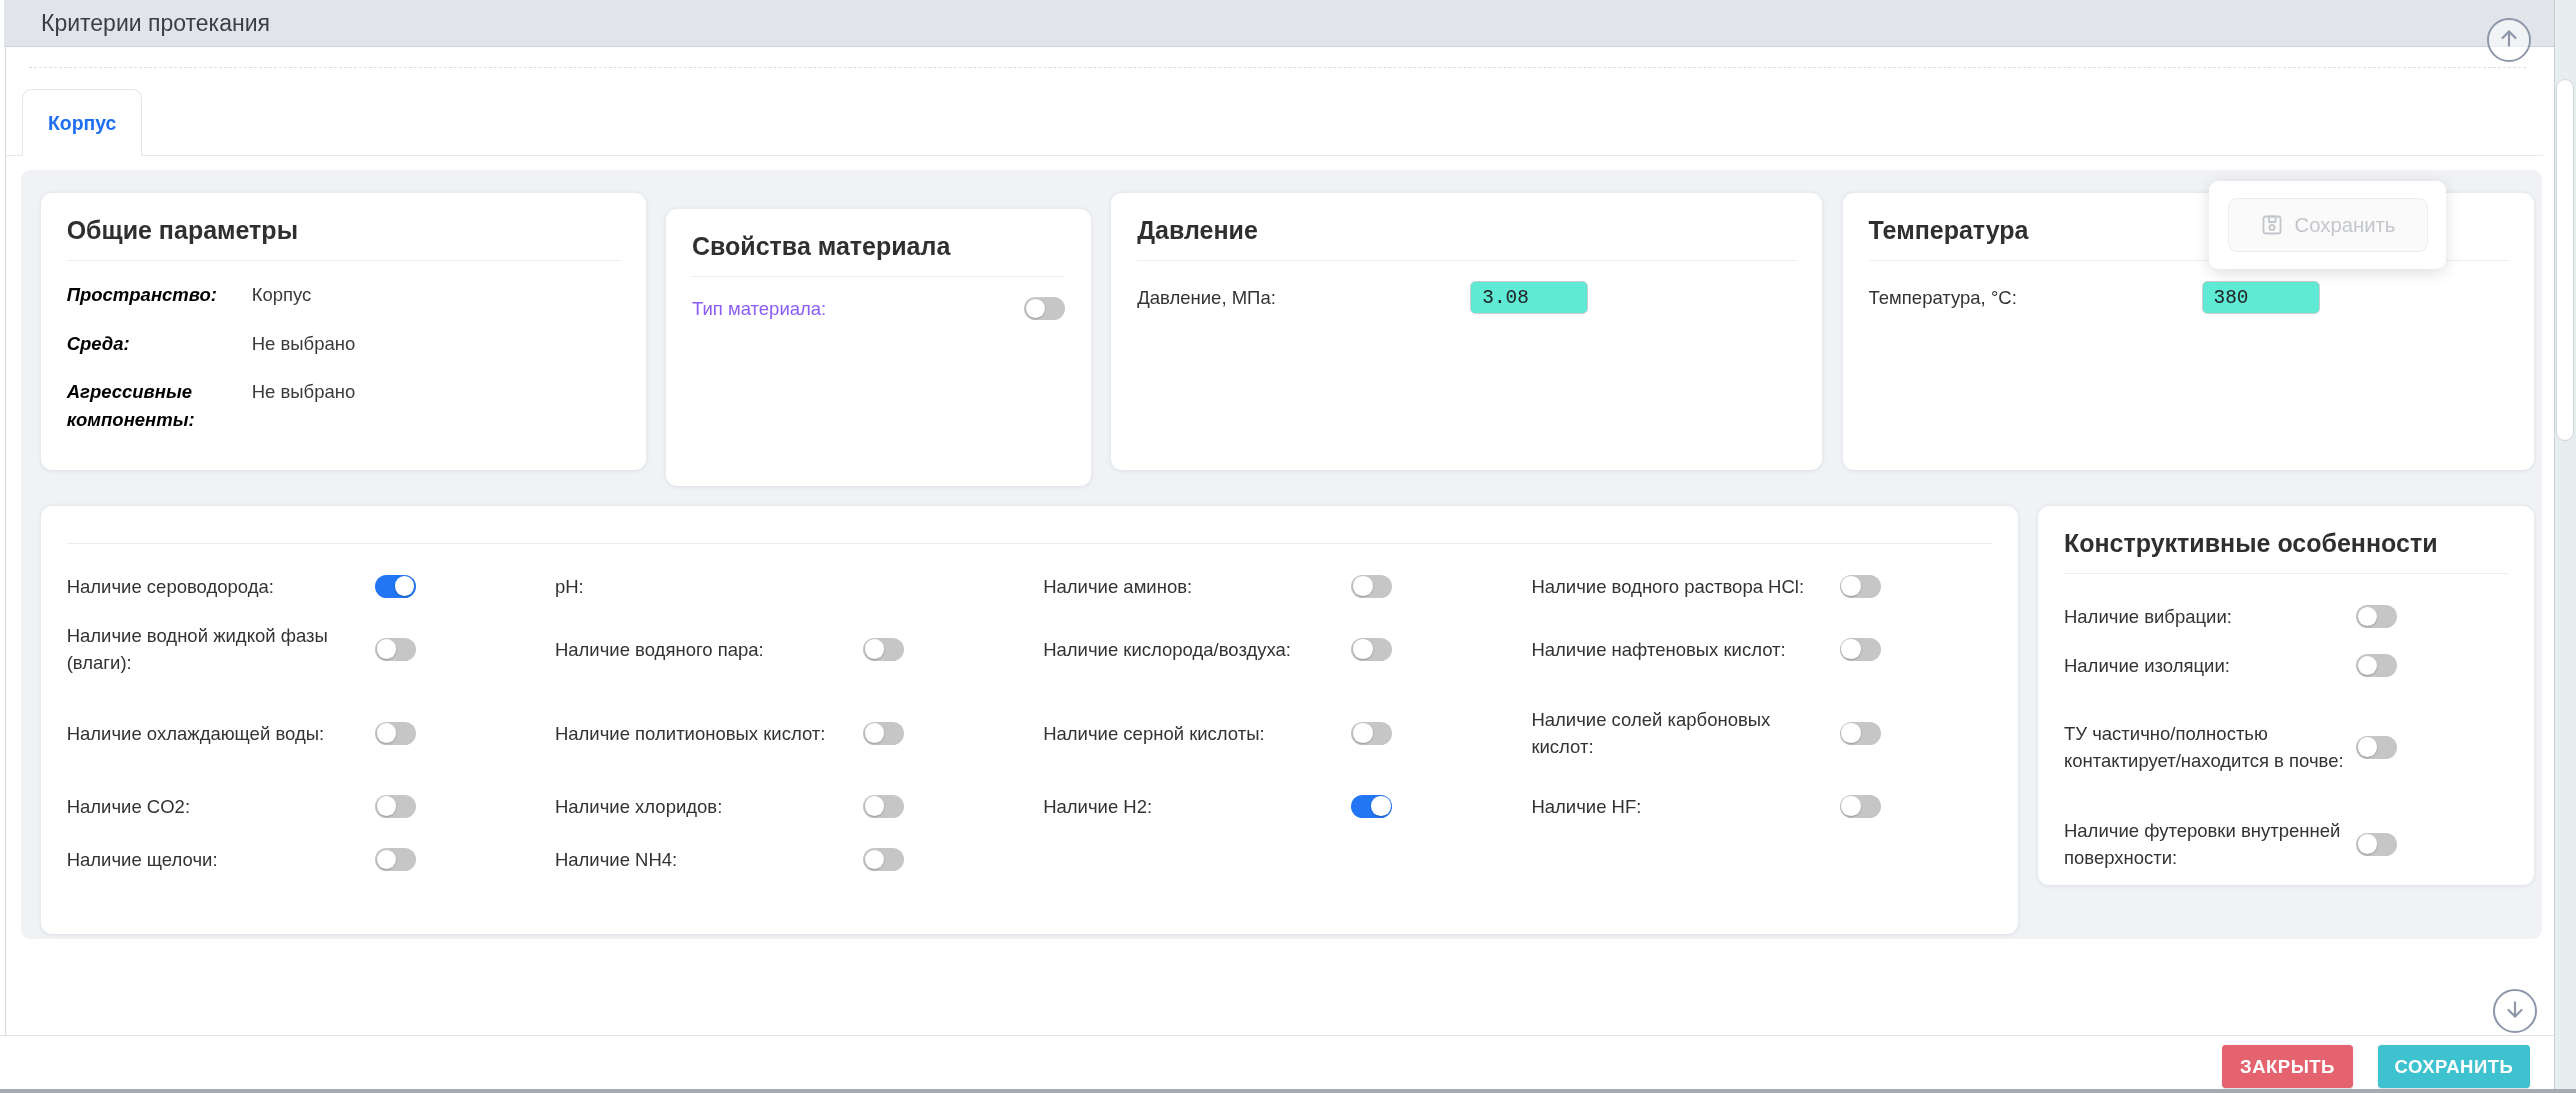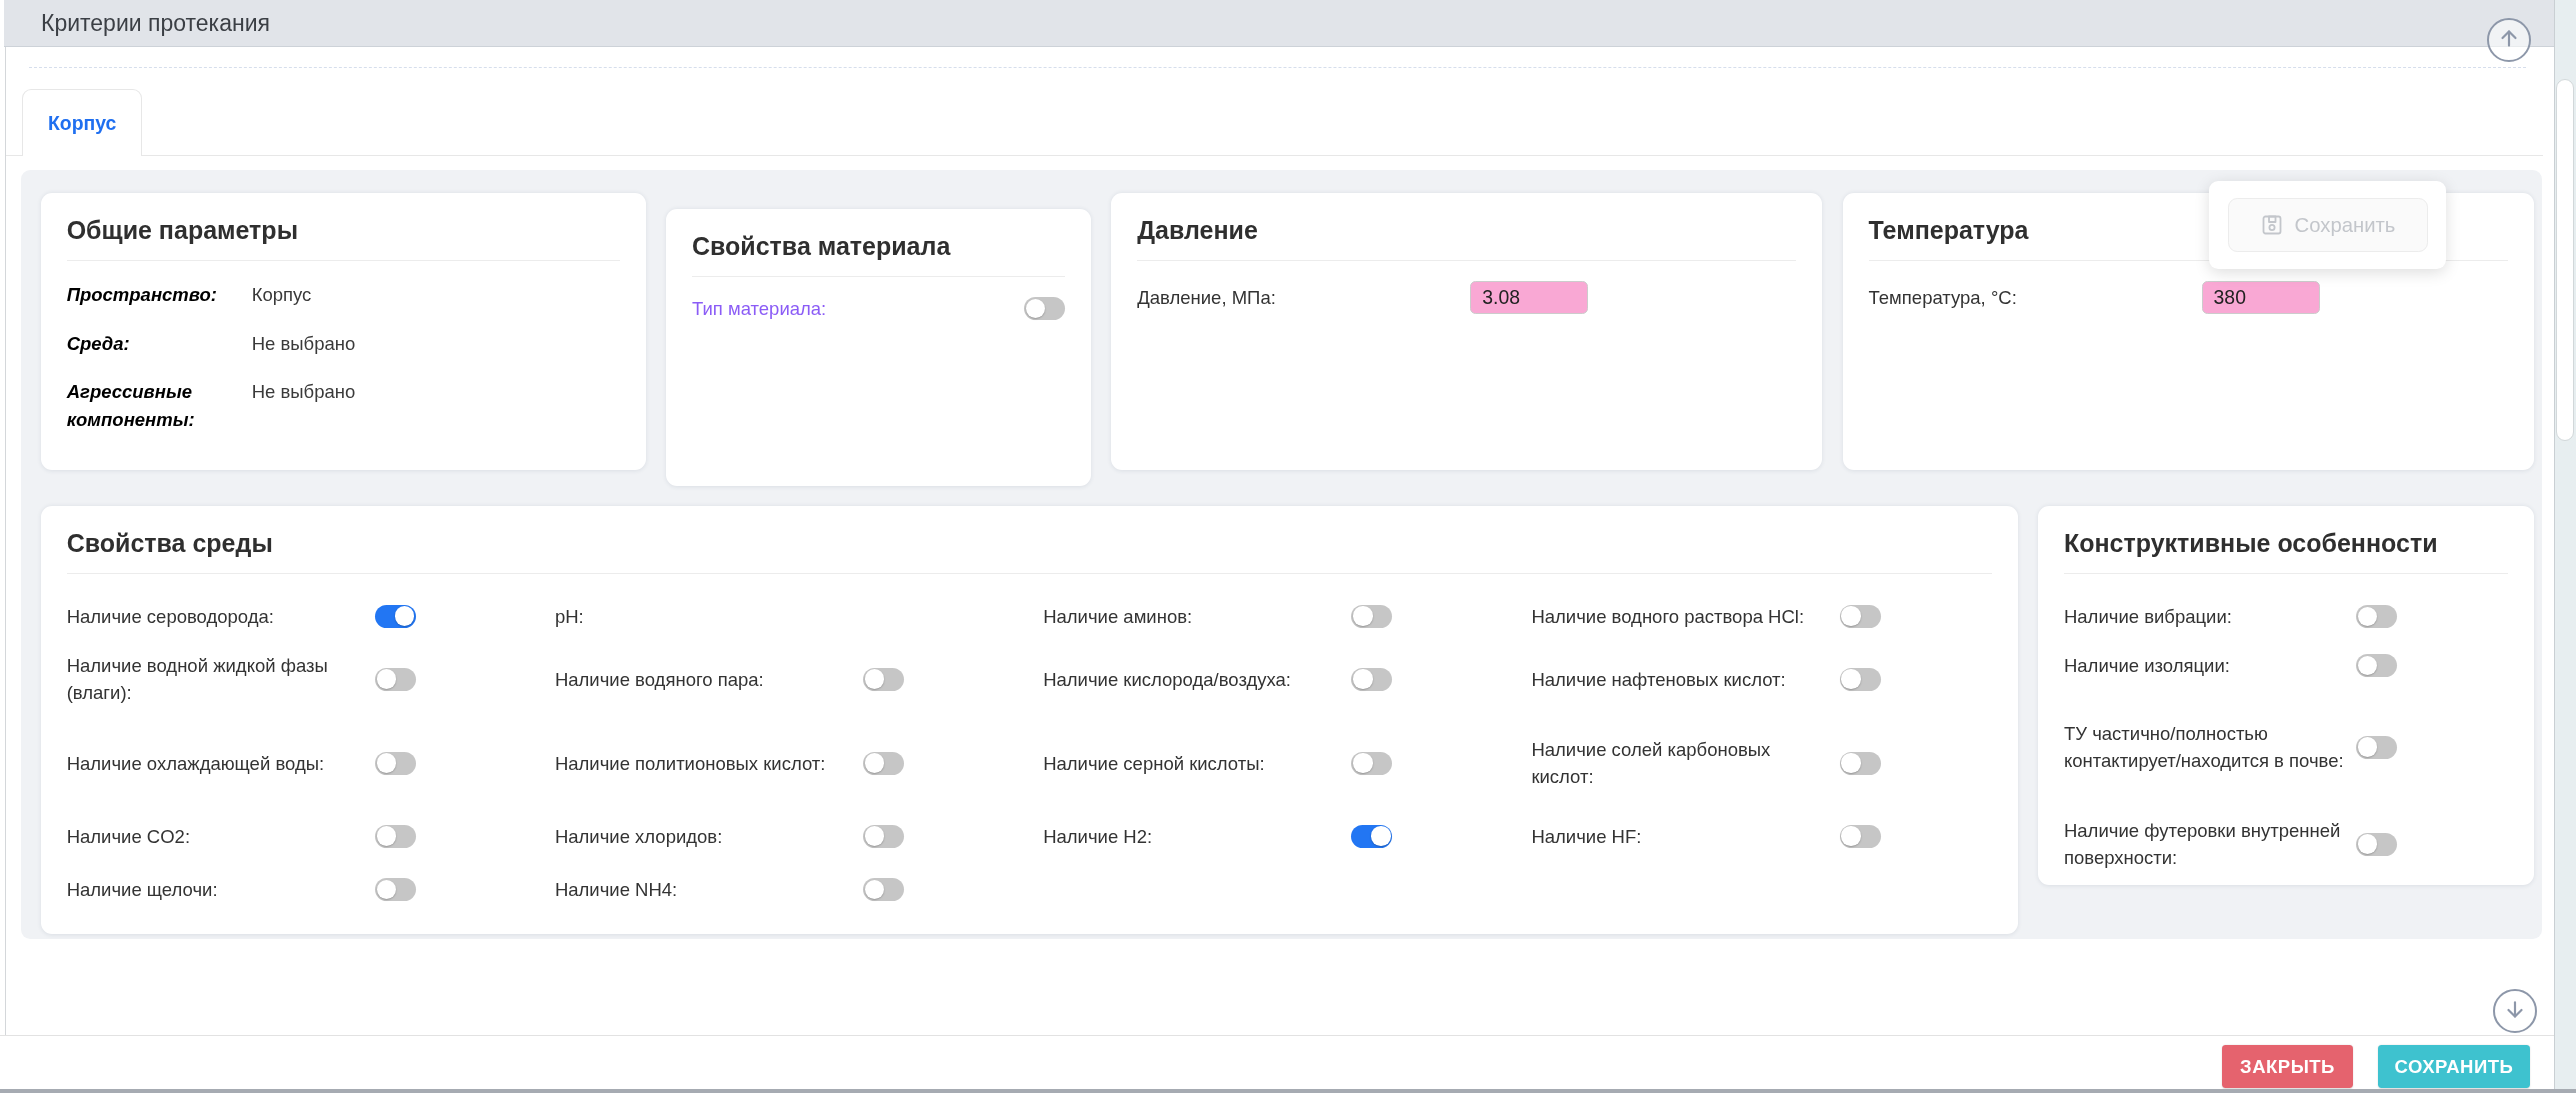--- a/index.html
+++ b/index.html
@@ -37,21 +37,21 @@
   .card-material { width:425px;margin-top:16px; }
   .card-pressure { width:711px; }
   .card-temperature { width:691px; }
 
   .kv-row { display:flex; margin-top:20.3px; font-size:18.5px; line-height:28px; }
   .kv-label { width:185px; flex:none; font-weight:700; color:#000000;font-style:italic; }
   .kv-value { color:#3a3a3a; }
 
   .field-row { display:flex; align-items:center; margin-top:20.3px; font-size:18.5px; color:#333; }
   .field-row .f-label { flex:none; width:333px; }
-  .text-input { width:118px; height:33px; border:0.9px solid #ccc; border-radius:5.5px; padding:12px 11px; font-size:19.4px; color:#222; font-family:Liberation Sans, sans-serif; background:#f9a8d4; }
+  .text-input { width:118px; height:33px; border:0.9px solid #ccc; border-radius:5.5px; padding:12px 11px; font-size:19.4px; color:#222; font-family:Liberation Mono, monospace; background:#5eead4; }
 
   .toggle { position:relative; display:inline-block; flex:none; width:41px; height:23px; border-radius:12px; background:#c6c6c6; cursor:pointer; }
   .toggle[data-on="true"] { background:#2276f3; }
   .toggle .knob { position:absolute; top:1.8px; left:1.8px; width:19.4px; height:19.4px; border-radius:50%; background:#fff; box-shadow:0 0.9px 1.8px rgba(0,0,0,.25); }
   .toggle[data-on="true"] .knob { left:auto; right:1.8px; }
 
   .toggle-row { display:flex; align-items:center; justify-content:space-between; }
   .card-material .toggle-row { margin-top:20.3px; font-size:18.5px; color:#8b5cf6; }
 
   
@@ -160,21 +160,20 @@
           <div class="field-row">
             <span class="f-label">Температура, °C:</span>
             <input class="text-input" type="text" value="380" style="">
           </div>
         </div>
       </div>
 
       <div class="row2">
 
         <div class="card card-environment">
-          <div class="card-title">Свойства среды</div>
           <div class="card-divider"></div>
           <div class="env-grid">
 
             <div class="env-col">
               <div class="env-cell h1">
                 <span class="lbl">Наличие сероводорода:</span>
                 <span class="toggle" data-on="true">
                     <span class="knob"></span>
                   </span>
               </div>

